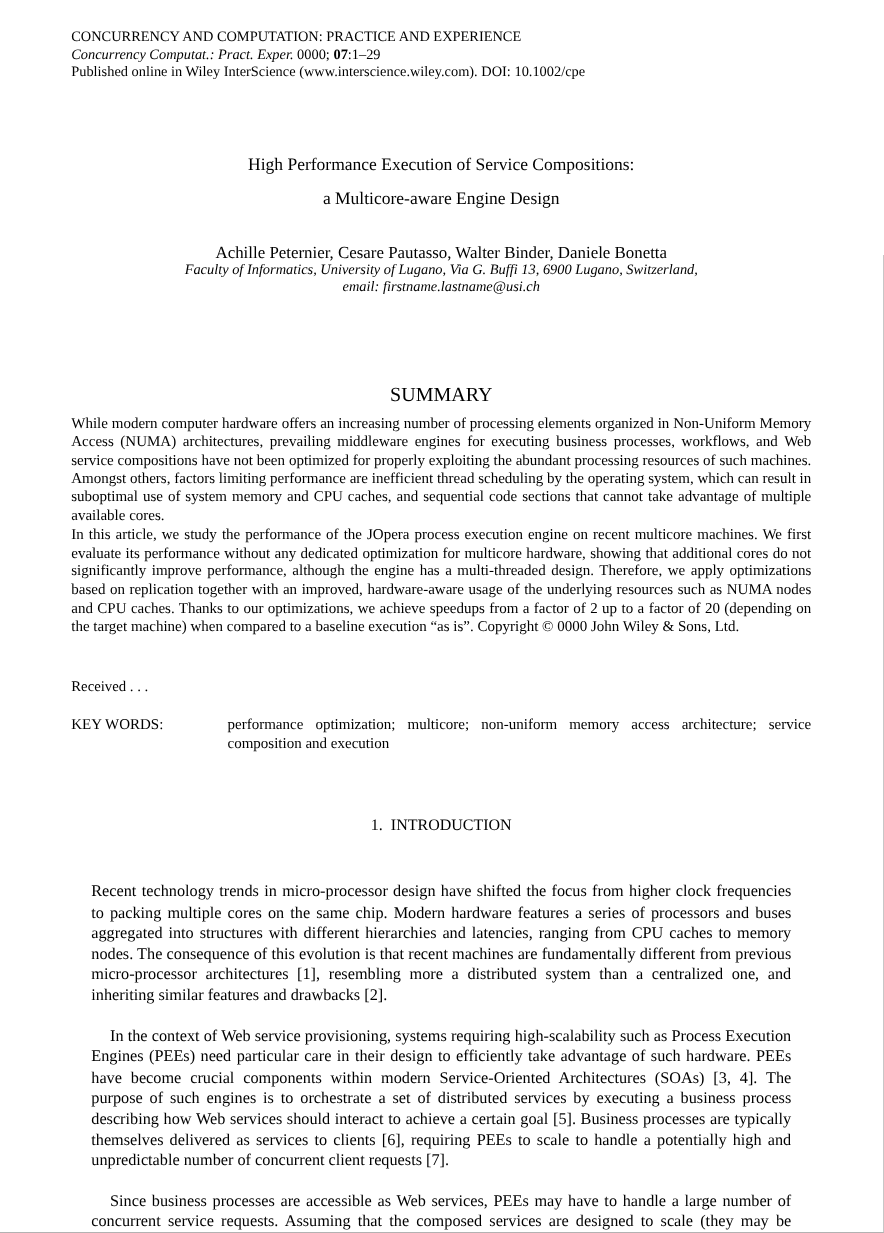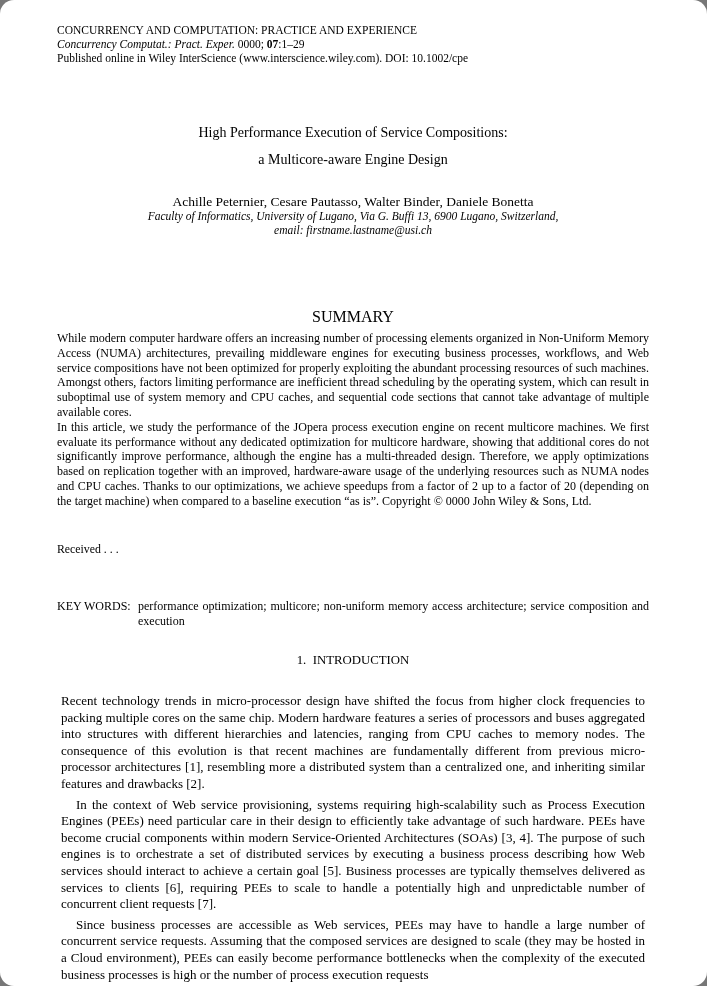--- a/index.html
+++ b/index.html
@@ -5,21 +5,20 @@
   html, body { margin: 0; padding: 0; background: #777; }
   .page {
     position: relative;
     width: 707px;
     height: 986px;
     background: #ffffff;
     color: #000000;
     font-family: "Liberation Serif", "DejaVu Serif", serif;
     overflow: hidden;
     margin: 0 auto;
-    border-radius: 14px;
   }
   .col {
     position: absolute;
     left: 57px;
     width: 592px;
   }
   .journal-header {
     top: 24px;
     font-size: 11.5px;
     line-height: 13.8px;
@@ -55,39 +54,40 @@
     font-size: 12px;
     line-height: 14.8px;
     text-align: justify;
   }
   .summary-body p { margin: 0; padding: 0; font-family: Liberation Serif, serif; }
   .received {
     top: 542px;
     font-size: 11.8px;
   }
   .keywords {
-    top: 599px;
+    top: 572px;
     font-size: 12px;
     line-height: 15px;
     display: flex;
+    gap: 44px;
   }
   .keywords .kw-label { flex: 0 0 81px; }
   .keywords .kw-text  { flex: 1 1 auto; text-align: justify; }
   .section-heading {
     top: 653px;
     font-size: 12.8px;
     text-align: center;
   }
   .body-text {
     top: 689px;
     font-size: 13px;
     line-height: 16.6px;
     text-align: justify;
   }
-  .body-text p { margin: 4px; padding: 0; }
+  .body-text p { margin: 16px; padding: 0; }
   .body-text p.indent { text-indent: 15px; }
 </style>
 </head>
 <body>
 
 <div class="page">
 
   <div class="col journal-header">
     <div class="jline1">CONCURRENCY AND COMPUTATION: PRACTICE AND EXPERIENCE</div>
     <div class="jline2"><em>Concurrency Computat.: Pract. Exper.</em><span> 0000; </span><b>07</b><span>:1–29</span></div>

